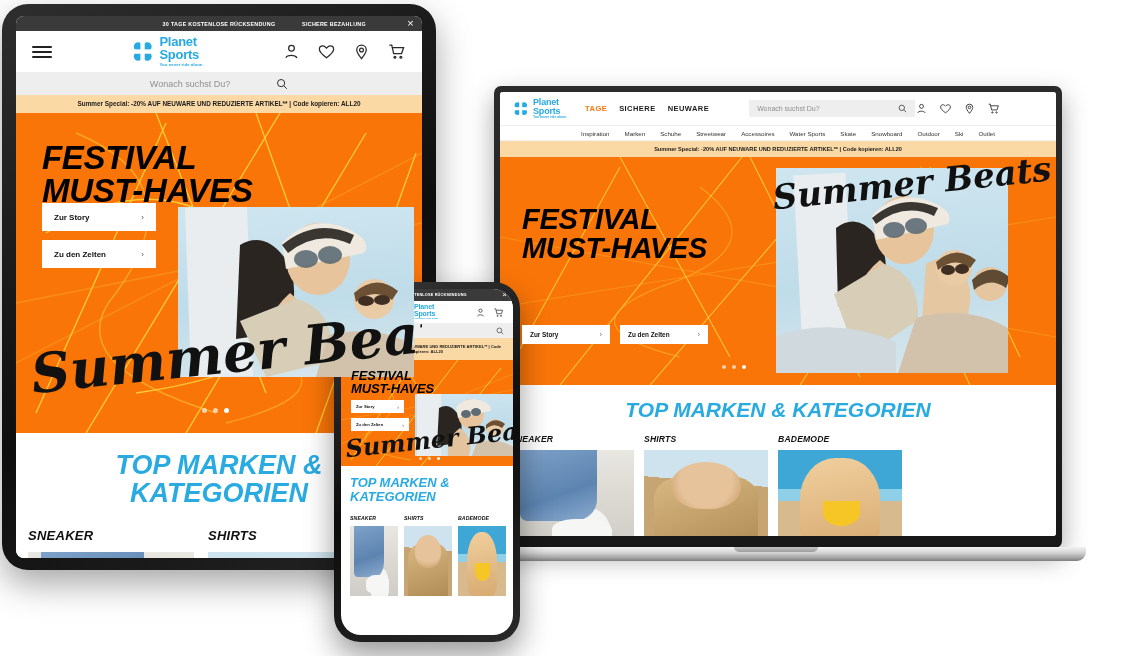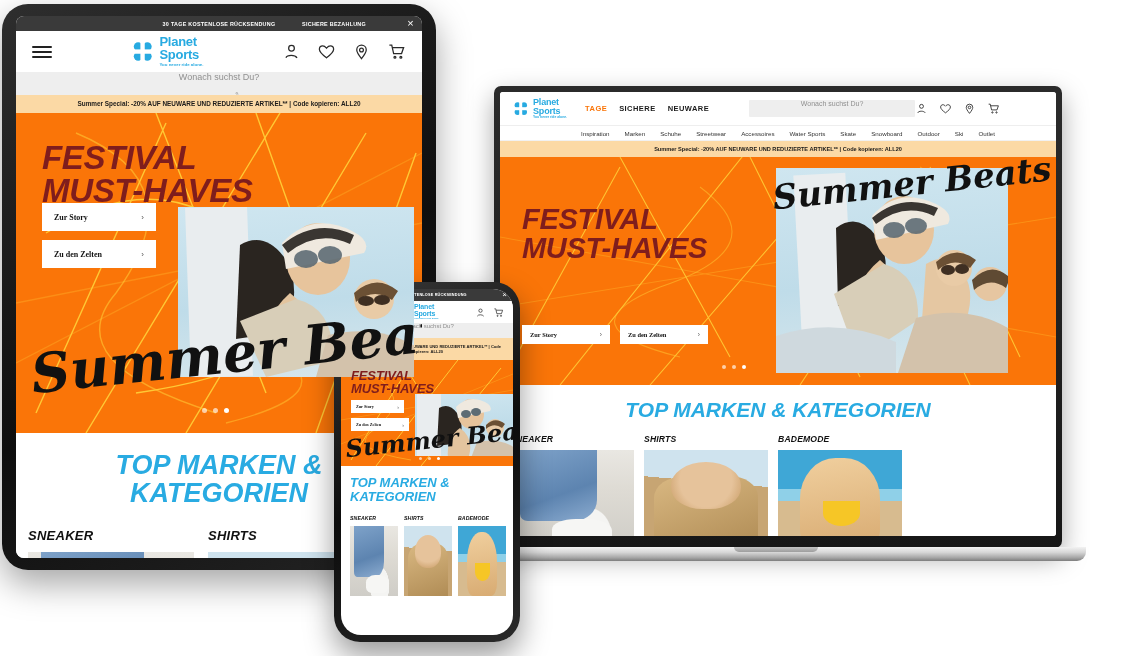--- a/index.html
+++ b/index.html
@@ -31,41 +31,41 @@
 
   .logo-wrap { display: flex; align-items: center; gap: 3px; }
   .logo-mark { flex: none; }
   .logo-txt { line-height: .98; color: #27AAE1; font-weight: 800; letter-spacing: -.02em; }
   .logo-tag { color: #27AAE1; font-weight: 600; white-space: nowrap; }
 
   .ic { stroke: #2a2a2a; fill: none; stroke-width: 1.6; }
 
   .searchbar {
     background: #eeeeee; display: flex; align-items: center;
-    justify-content: center; gap: 10px; color: #8b8b8b; position: relative; flex-direction: column;
+    justify-content: center; gap: 10px; color: #8b8b8b; position: relative;
   }
   .searchbar .s-ph { color: #909090; }
   .promo {
     background: #FBD9A5; color: #1a1a1a; font-weight: 700;
     display: flex; align-items: center; justify-content: center;
     text-align: center; line-height: 1.25; padding: 0 6px;
   }
 
   
   .hero { position: relative; background: #FA7508; overflow: hidden; }
   .hero-scribble { position: absolute; inset: 0; }
   .hero-title {
-    position: absolute; color: #7f1d1d; font-weight: 800; font-style: italic;
+    position: absolute; color: #000000; font-weight: 800; font-style: italic;
     line-height: 1.0; letter-spacing: -.01em; white-space: pre-line; z-index: 3;
   }
   .hero-btn {
     position: absolute; background: #fff; color: #111; font-weight: 700;
     display: flex; align-items: center; z-index: 4;
   }
-  .hero-btn .lbl { flex: 1; font-family: Liberation Serif, serif; }
+  .hero-btn .lbl { flex: 1; }
   .hero-btn .chev { color: #555; font-weight: 400; }
   .hero-photo { position: absolute; overflow: hidden; z-index: 2; background: #cfe5ef; }
   .hero-photo .sky { position: absolute; inset: 0; background: linear-gradient(175deg,#cfe6f0 0%,#bfdce9 55%,#d8e7ec 100%); }
   .script {
     position: absolute; z-index: 5; color: #111; font-family: "DejaVu Serif", serif;
     font-style: italic; font-weight: 700; transform: rotate(-6deg);
     white-space: nowrap; pointer-events: none;
   }
   .dots { position: absolute; z-index: 6; display: flex; gap: 6px; }
   .dots i { display: block; border-radius: 50%; background: #ffffff; opacity: .65; }

